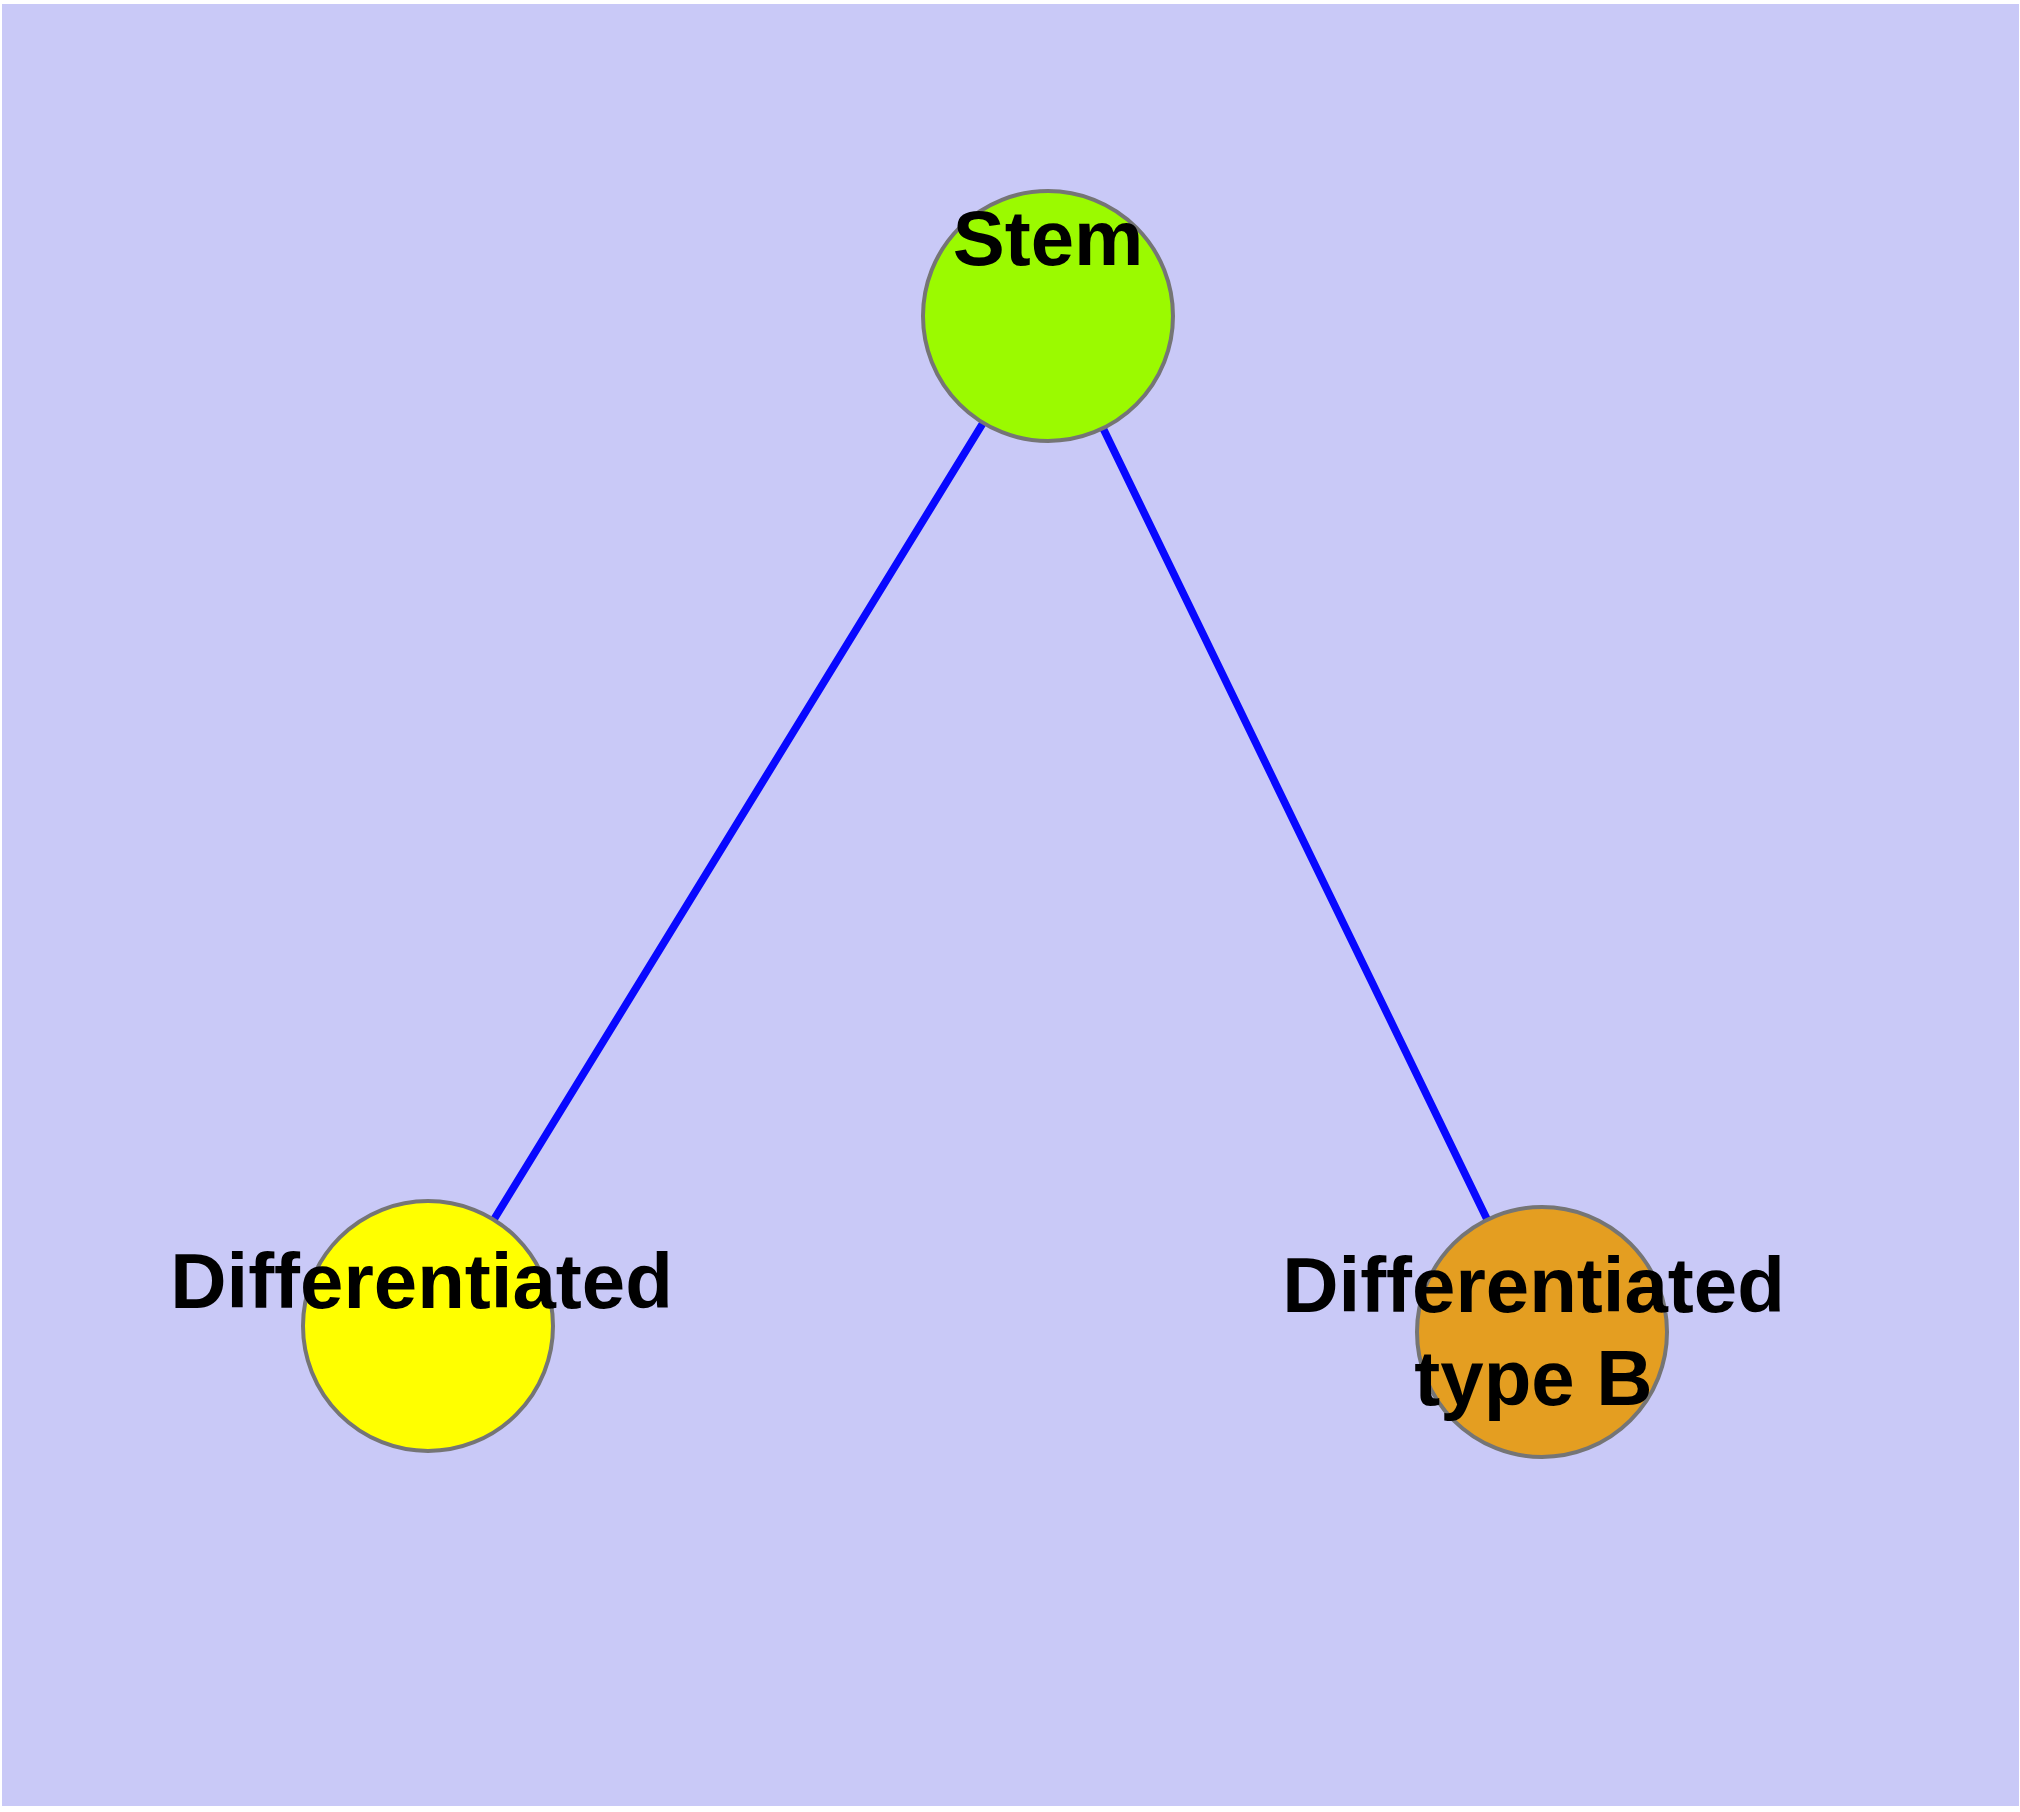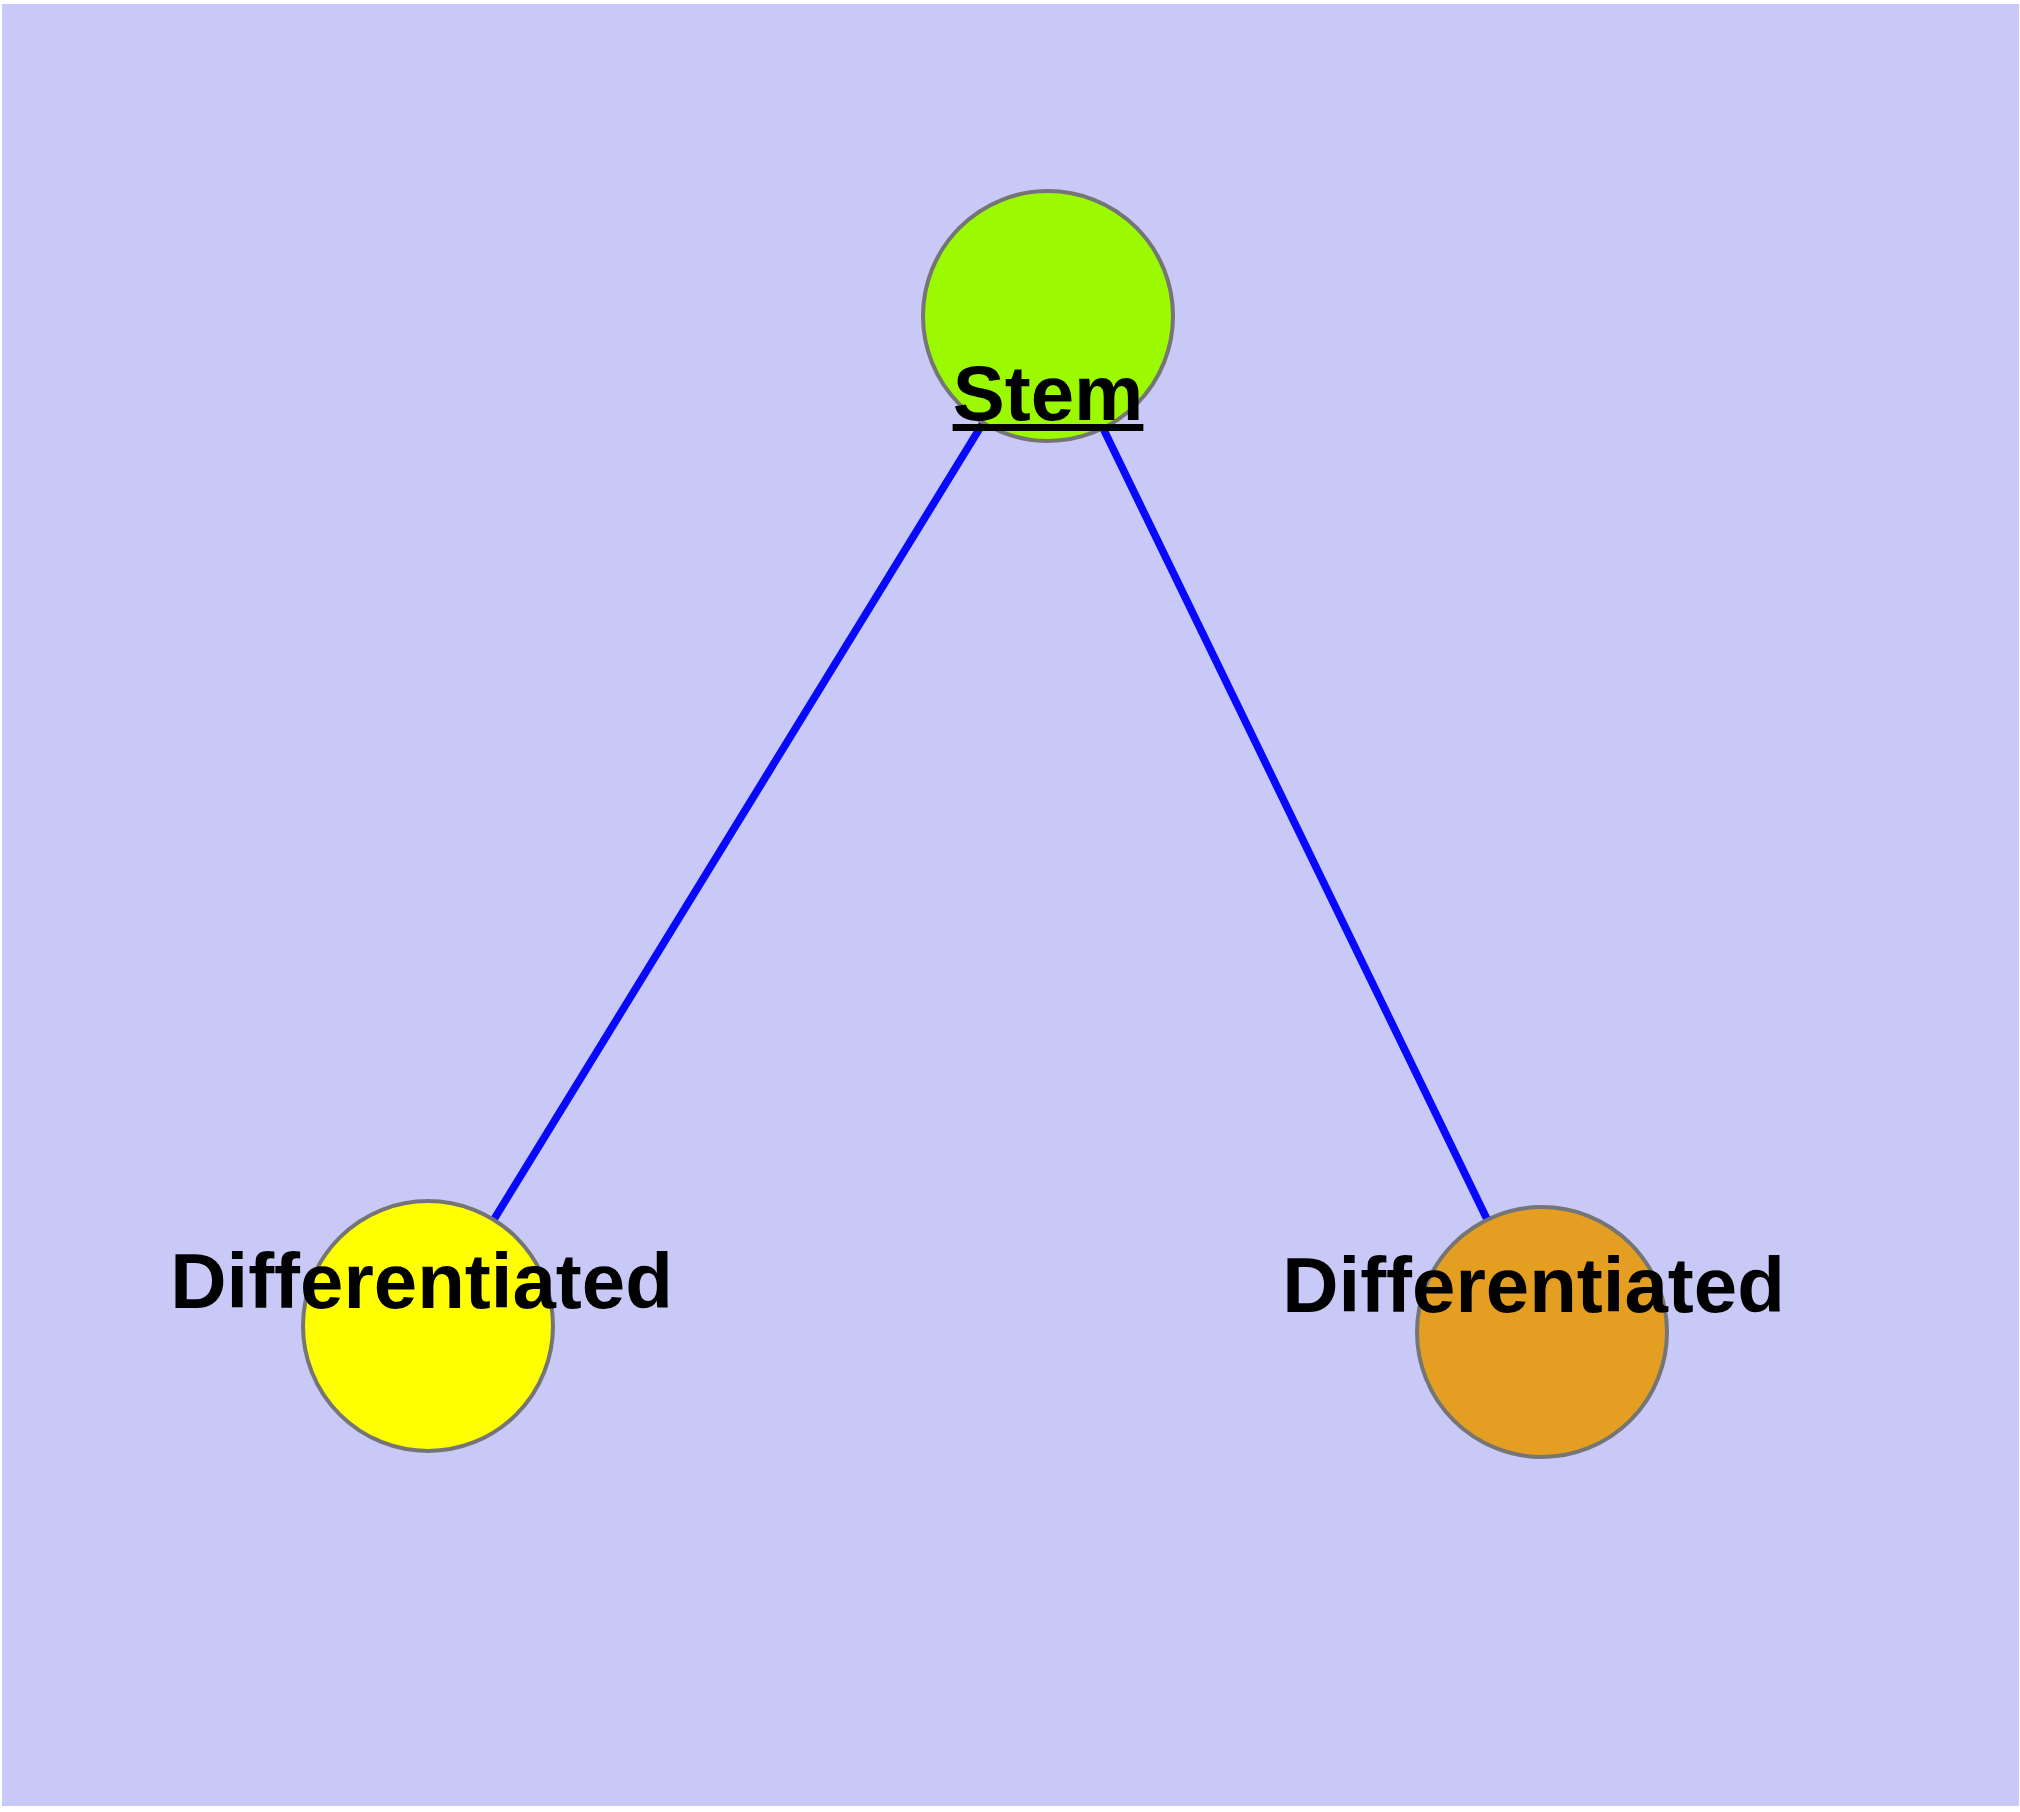--- a/index.html
+++ b/index.html
@@ -32,23 +32,22 @@
     height: 1812px;
   }
   .node {
     position: absolute;
     box-sizing: border-box;
     width: 254px;
     height: 254px;
     border: 4.2px solid #757575;
     border-radius: 50%;
     display: flex;
-    align-items: flex-end;
+    align-items: flex-start;
     justify-content: center;
-    text-decoration: underline;
   }
   .node-stem   { left: 921px; top: 189px;  background: #9bfa00; }
   .node-type-a { left: 301px;  top: 1199px; background: #ffff00; }
   .node-type-b { left: 1415px; top: 1205px; background: #e49e21; }
   .node-label, .free-label {
     font-weight: bold;
     font-size: 78px;
     color: #000000;
     text-align: center;
     white-space: nowrap;
@@ -79,16 +78,17 @@
 
   <div class="node node-type-a"></div>
   <div class="node node-type-b"></div>
 
   <div class="free-label free-label-a">
     <div>Differentiated</div>
   </div>
 
   <div class="free-label free-label-b">
     <div>Differentiated</div>
+    <div>type B</div>
   </div>
 
 </div>
 
 
 </body></html>

